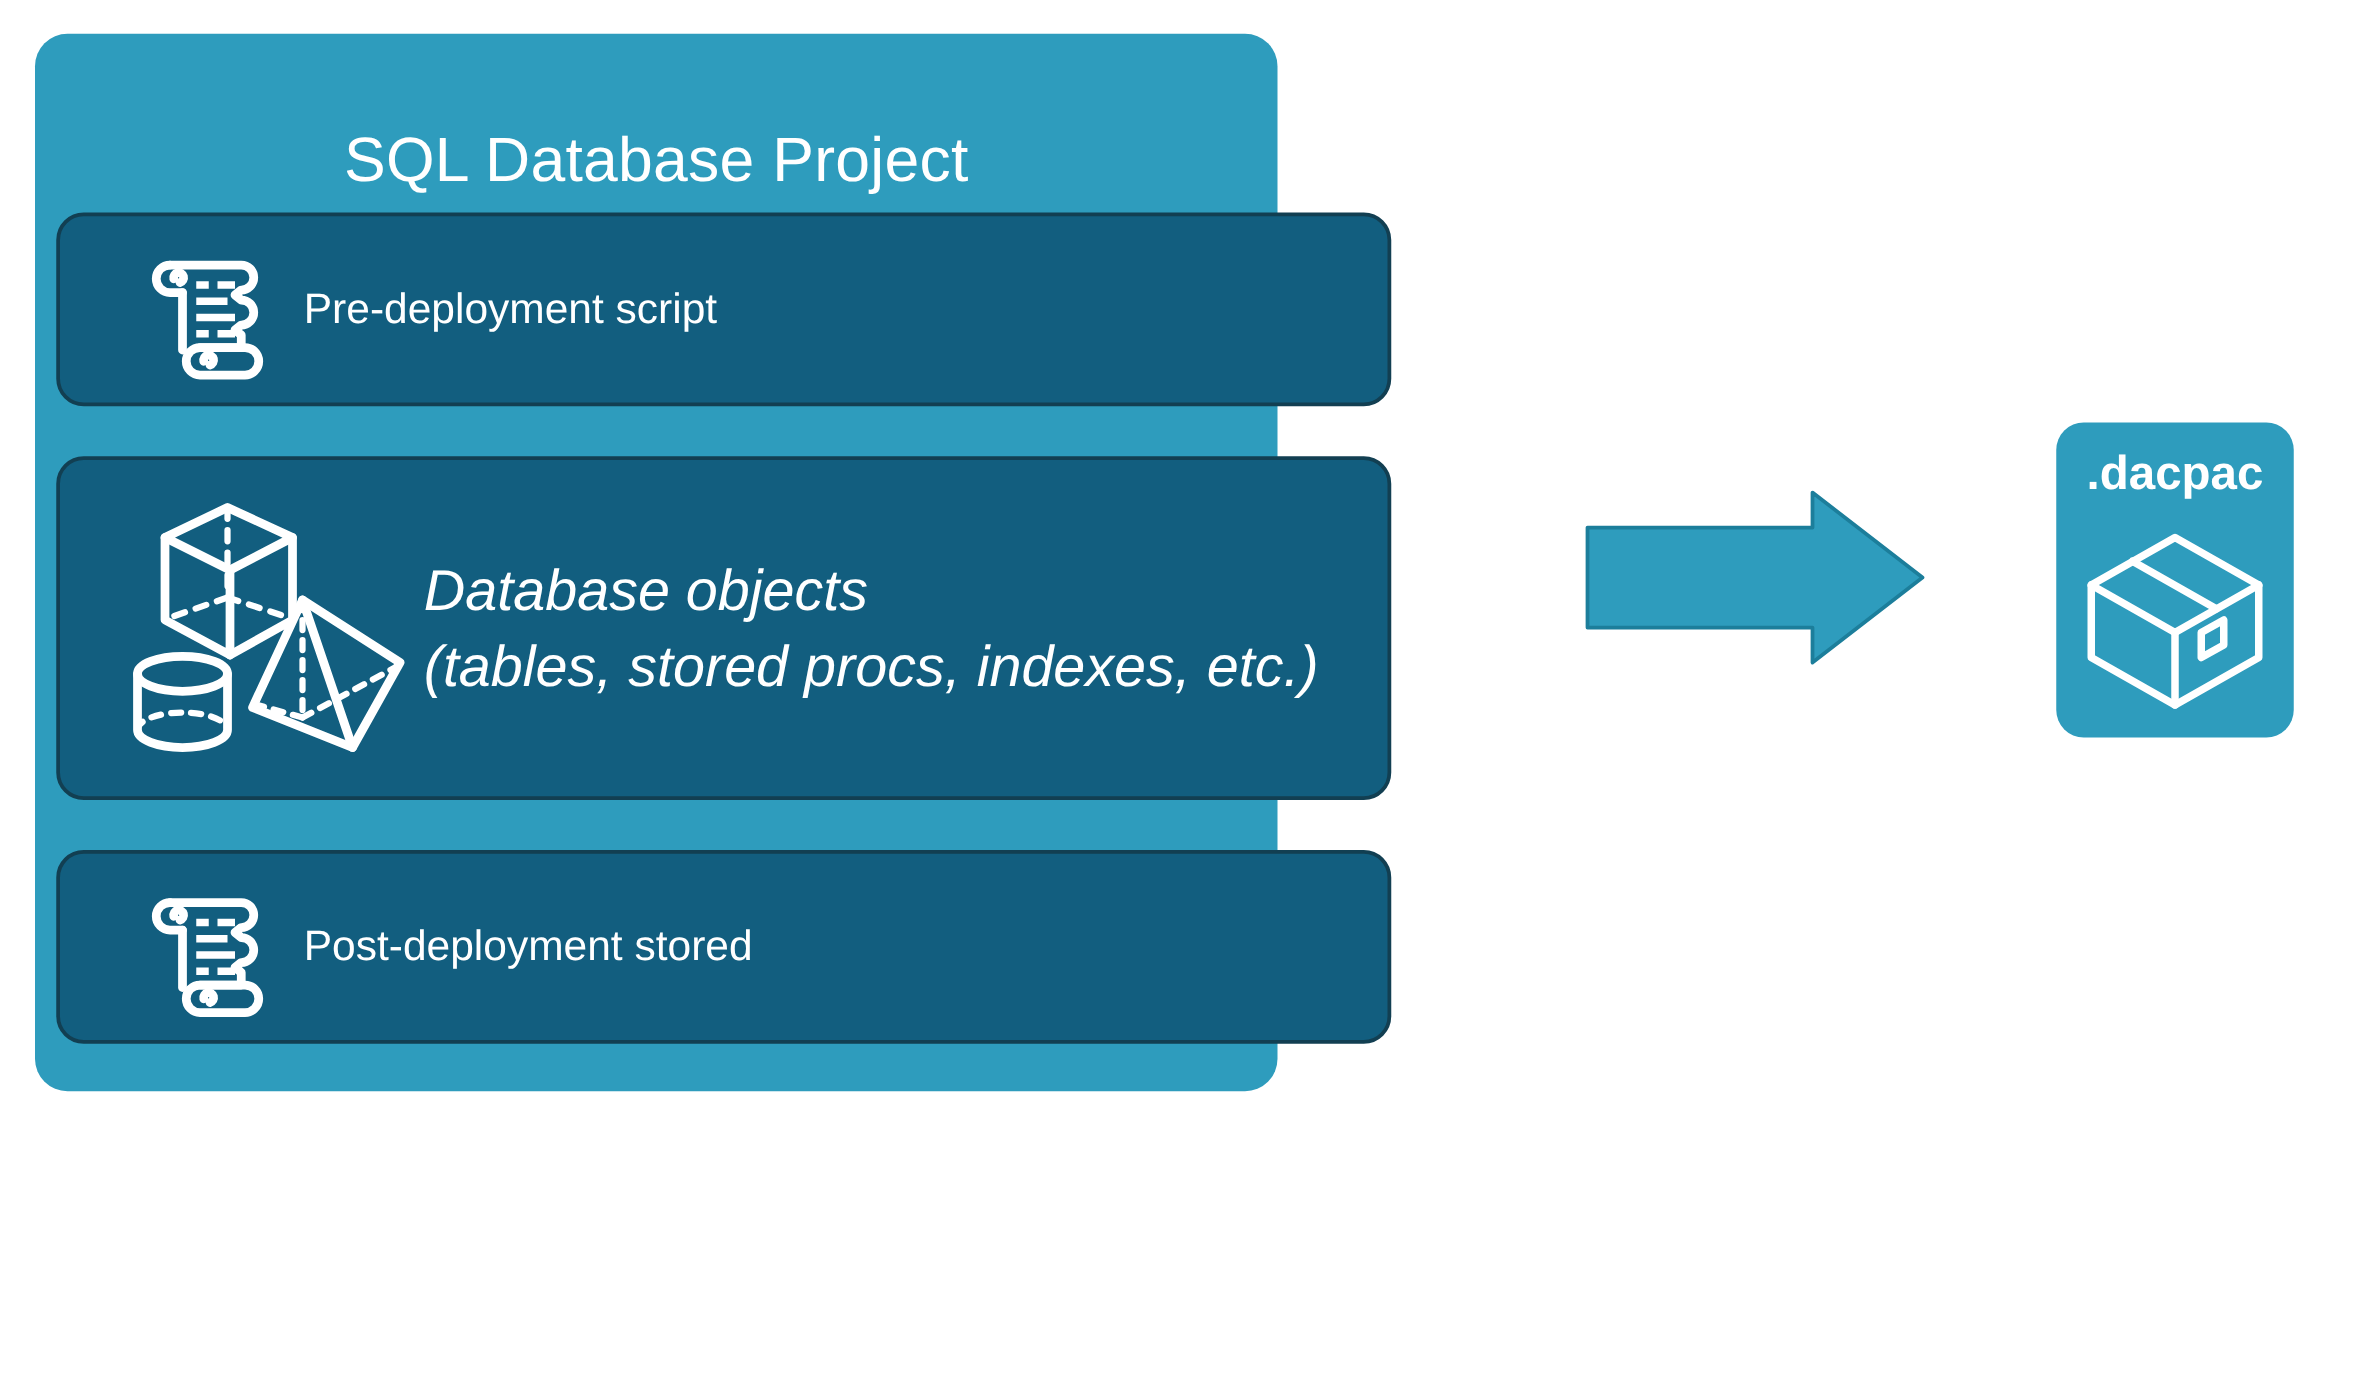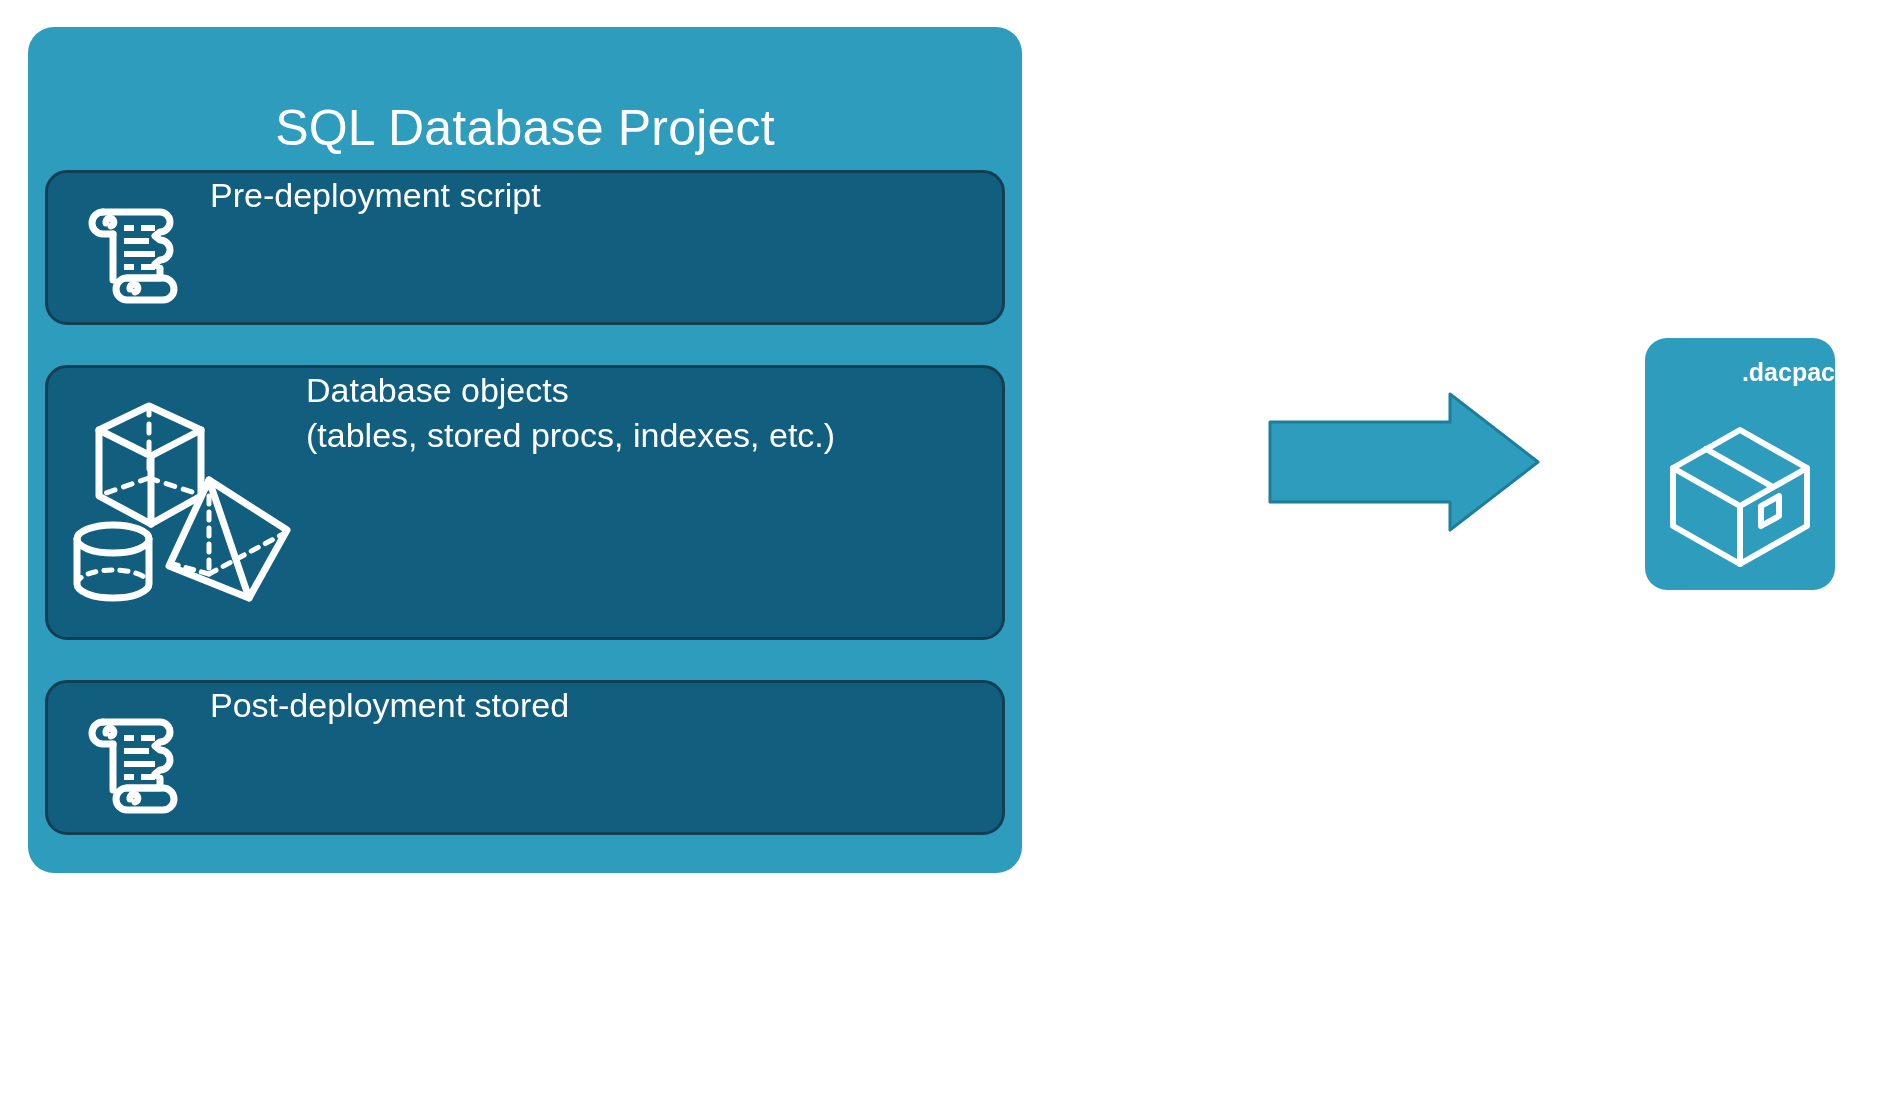--- a/index.html
+++ b/index.html
@@ -42,26 +42,28 @@
     font-weight: 400;
     letter-spacing: 0.2px;
     line-height: 1;
     margin-top: 36px;
   }
 
   
   .card {
     position: absolute;
     left: 17px;
-    width: 960px;
+    width: 1068px;
     background: #125E7F;
     border: 3px solid #123F52;
     border-radius: 22px;
     box-sizing: border-box;
     display: flex;
+    align-items: center;
+    padding-left: 33px;
   }
   .card-pre  { top: 143px; height: 155px; }
   .card-obj  { top: 338px; height: 275px; }
   .card-post { top: 653px; height: 155px; }
 
   .card-icon {
     flex: 0 0 auto;
     display: flex;
     align-items: center;
     justify-content: center;
@@ -69,22 +71,23 @@
   .icon-scroll  { width: 150px; margin-left: 12px; }
   .icon-shapes  { width: 250px; margin-left: 8px; }
 
   .card-text {
     color: #ffffff;
     font-size: 34px;
     line-height: 1.35;
     font-weight: 400;
   }
   .card-text-obj {
-    font-size: 34px;
+    font-size: 46px;
     line-height: 1.32;
+    font-style: italic;
   }
   .card-text .line2 { display: block; }
 
   
   .build-arrow {
     position: absolute;
     left: 1268px;
     top: 392px;
     width: 272px;
     height: 140px;
@@ -114,23 +117,23 @@
     height: 252px;
     background: #2E9CBD;
     border-radius: 22px;
     box-sizing: border-box;
   }
   .dacpac-label {
     position: absolute;
     left: 0;
     top: 22px;
     width: 100%;
-    text-align: right;
-    color: #ffffff;
-    font-size: 25px;
+    text-align: center;
+    color: #ffffff;
+    font-size: 38px;
     font-weight: bold;
     line-height: 1;
   }
   .dacpac-icon {
     position: absolute;
     left: 50%;
     top: 84px;
     transform: translateX(-50%);
     width: 150px;
     height: 150px;

